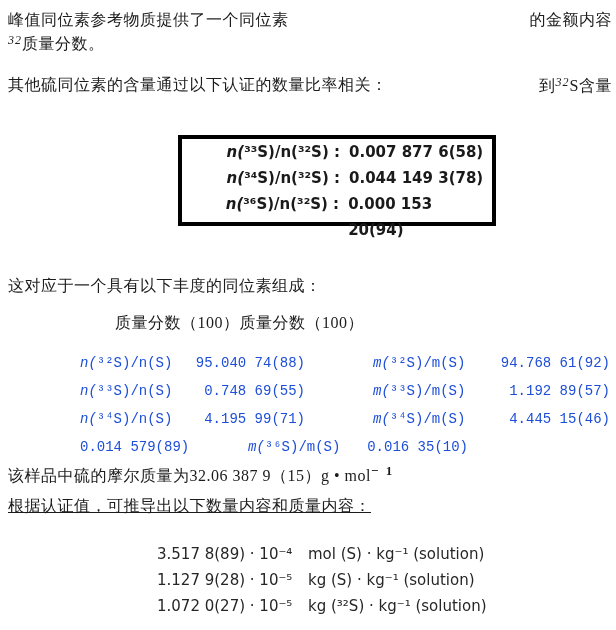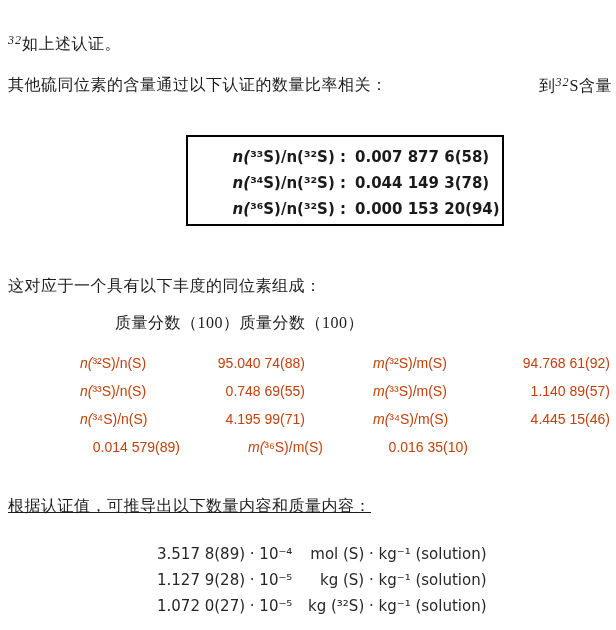--- a/index.html
+++ b/index.html
@@ -12,66 +12,69 @@
   }
   .page { position: relative; width: 616px; height: 630px; background: #ffffff; }
   .abs { position: absolute; }
   .cn { font-size: 16px; letter-spacing: 0.5px; white-space: nowrap; }
   .between { display: flex; justify-content: space-between; }
 
   .sup32 { font-size: 12px; vertical-align: 5px; letter-spacing: 1px; font-style: italic; }
 
   
   .ratio-box {
-    left: 186px; top: 135px; width: 318px; height: 91px;
-    border: 2px solid #000000; box-sizing: border-box;
-    padding-top: 7px;
+    left: 178px; top: 135px; width: 318px; height: 91px;
+    border: 4px solid #000000; box-sizing: border-box;
     background: #fff;
   }
   .ratio-row {
     display: flex; height: 26px; line-height: 26px;
     font-family: "DejaVu Sans", "Liberation Sans", sans-serif;
     font-weight: bold; font-size: 15px; color: #1a1a1a;
   }
   .ratio-label { width: 158px; text-align: right; display: inline-block; }
   .ratio-value { padding-left: 9px; }
   .fx { display: inline-block; }
   .fx::first-letter { font-style: italic; }
 
   
   .abundance {
     left: 80px; top: 349px;
     display: grid;
     grid-template-columns: 100px 125px 163px 142px;
-    font-family: Liberation Sans, sans-serif;
-    font-size: 14px; color: #c2410c;
+    font-family: Liberation Mono, monospace;
+    font-size: 14px; color: #1d4ed8;
   }
   .abundance .cell { height: 28px; line-height: 28px; white-space: nowrap; }
   .abundance .num { text-align: right; }
   .abundance .mcol { padding-left: 68px; box-sizing: border-box; }
 
   
   .derived-list {
     left: 157px; top: 541px;
     font-family: "DejaVu Sans", "Liberation Sans", sans-serif;
     font-size: 15px; color: #262626;
   }
-  .derived-row { display: flex; height: 26px; line-height: 26px; white-space: nowrap; justify-content: space-between; }
+  .derived-row { display: flex; height: 26px; line-height: 26px; white-space: nowrap; }
   .derived-value { width: 151px; display: inline-block; }
 
   .molar-sup { font-size: 13px; vertical-align: 6px; letter-spacing: 2px; font-weight: bold; }
 </style>
 </head>
 <body>
 
 <div class="page">
 
+  <div class="abs cn between" style="left:8px; right:4px; top:10px;">
+    <span>峰值同位素参考物质提供了一个同位素</span>
+    <span>的金额内容</span>
+  </div>
 
   <div class="abs cn" style="left:8px; top:33px;">
-    <span class="sup32">32</span><span>如上述认证。</span>
+    <span class="sup32">32</span><span>质量分数。</span>
   </div>
 
   <div class="abs cn between" style="left:8px; right:4px; top:75px;">
     <span>其他硫同位素的含量通过以下认证的数量比率相关：</span>
     <span><span>到</span><span class="sup32">32</span><span>S含量</span></span>
   </div>
 
   <div class="abs ratio-box">
     <div class="ratio-row">
       <span class="ratio-label fx">n(³³S)/n(³²S) :</span>
@@ -93,32 +96,35 @@
 
   <div class="abs abundance">
     <span class="cell fx">n(³²S)/n(S)</span>
     <span class="cell num">95.040 74(88)</span>
     <span class="cell mcol fx">m(³²S)/m(S)</span>
     <span class="cell num">94.768 61(92)</span>
 
     <span class="cell fx">n(³³S)/n(S)</span>
     <span class="cell num">0.748 69(55)</span>
     <span class="cell mcol fx">m(³³S)/m(S)</span>
-    <span class="cell num">1.140 89(57)</span>
+    <span class="cell num">1.192 89(57)</span>
 
     <span class="cell fx">n(³⁴S)/n(S)</span>
     <span class="cell num">4.195 99(71)</span>
     <span class="cell mcol fx">m(³⁴S)/m(S)</span>
     <span class="cell num">4.445 15(46)</span>
 
     <span class="cell num">0.014 579(89)</span>
     <span class="cell mcol fx">m(³⁶S)/m(S)</span>
     <span class="cell num">0.016 35(10)</span>
   </div>
 
+  <div class="abs cn" style="left:8px; top:463px;">
+    <span>该样品中硫的摩尔质量为32.06 387 9（15）g • mol</span><sup class="molar-sup">− 1</sup>
+  </div>
 
   <div class="abs cn" style="left:8px; top:496px;text-decoration:underline;">根据认证值，可推导出以下数量内容和质量内容：</div>
 
   <div class="abs derived-list">
     <div class="derived-row">
       <span class="derived-value">3.517 8(89) · 10⁻⁴</span>
       <span class="derived-unit">mol (S) · kg⁻¹ (solution)</span>
     </div>
     <div class="derived-row">
       <span class="derived-value">1.127 9(28) · 10⁻⁵</span>

